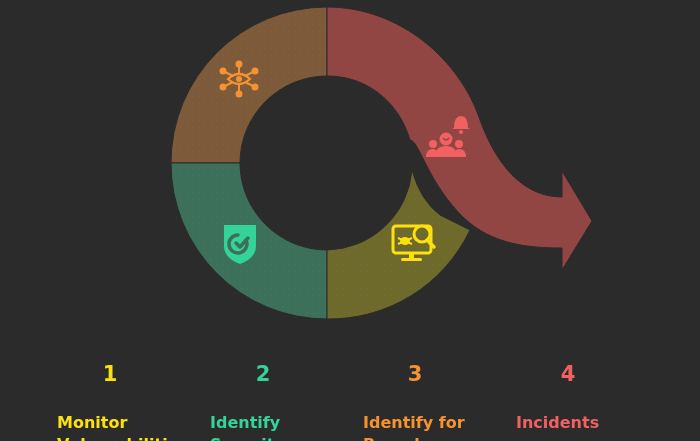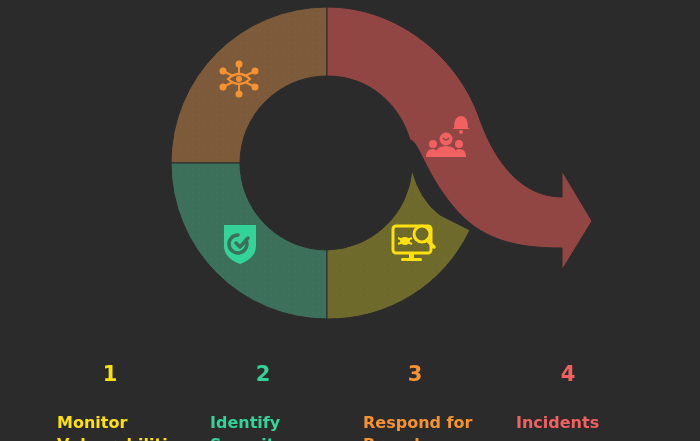--- a/index.html
+++ b/index.html
@@ -114,18 +114,18 @@
 
 <div class="step-title" style="left:57px;color:#fde010">
   <div>Monitor</div>
   <div>Vulnerabilities</div>
 </div>
 <div class="step-title" style="left:210px;color:#34d399">
   <div>Identify</div>
   <div>Security</div>
 </div>
 <div class="step-title" style="left:363px;color:#f59332">
-  <div>Respond for</div>
+  <div>Identify for</div>
   <div>Breaches</div>
 </div>
 <div class="step-title" style="left:516px;color:#f26161">
   <div>Incidents</div>
 </div>
 
 </body></html>

